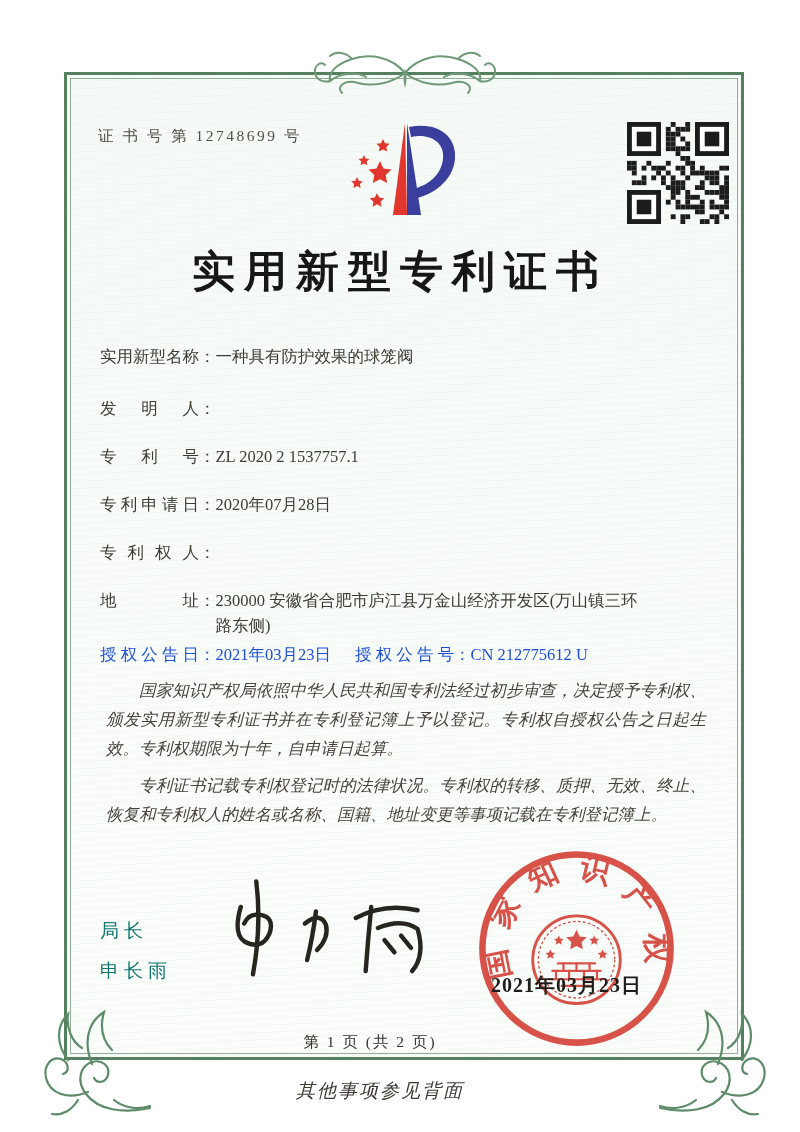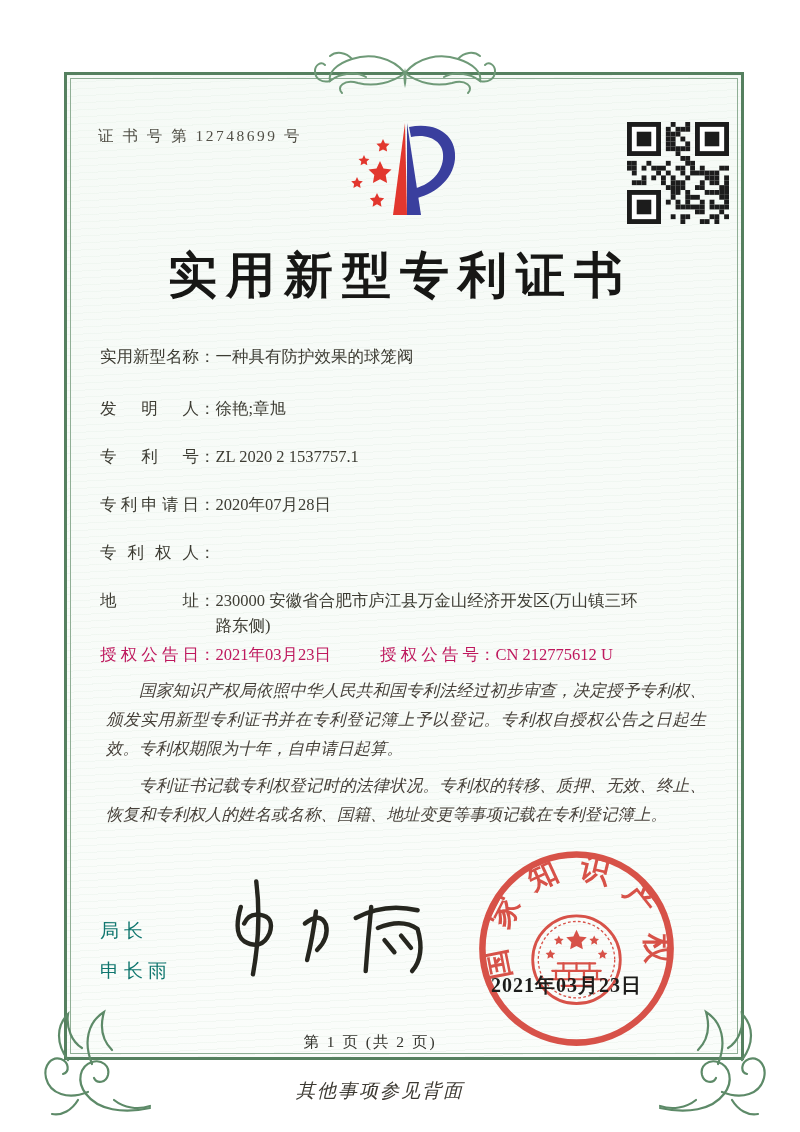--- a/index.html
+++ b/index.html
@@ -8,29 +8,29 @@
   
   .frame{position:absolute;left:64px;top:72px;width:680px;height:988px;
          border:3px solid #55805f;box-sizing:border-box;
          background:linear-gradient(180deg, rgba(238,246,239,.55), rgba(243,249,243,.4)),
            repeating-linear-gradient(177deg, rgba(120,170,132,.10) 0 1px, rgba(255,255,255,0) 1px 7px);}
   .frame-inner{position:absolute;left:3px;top:3px;right:3px;bottom:3px;
          border:1.5px solid #8fae95;}
   
   .cert-no{position:absolute;left:98px;top:126px;font-size:15.5px;letter-spacing:2.5px;color:#514f46;}
   .title{position:absolute;left:0;top:243px;width:800px;margin:0;text-align:center;
-         font-size:49px;font-weight:700;letter-spacing:9px;color:#171715;}
+         font-size:43px;font-weight:700;letter-spacing:9px;color:#171715;}
   .fields{position:absolute;left:100px;top:344px;width:548px;font-size:16.5px;color:#3d3c33;}
   .f-row{display:flex;line-height:25px;margin-bottom:23px;font-family:Liberation Serif, serif;}
   .f-row.first{margin-bottom:27px;}
   .f-label{display:inline-block;width:99px;text-align:justify;text-align-last:justify;flex:0 0 99px;}
   .f-colon{flex:0 0 14px;}
   .f-value{flex:1;max-width:470px;}
-  .grant-row{position:absolute;left:100px;top:642px;width:620px;display:flex;gap:49px;
-             font-size:16.5px;line-height:25px;color:#be185d;}
+  .grant-row{position:absolute;left:100px;top:642px;width:620px;display:flex;gap:24px;
+             font-size:16.5px;line-height:25px;color:#1d4ed8;}
   .pair{display:flex;}
   .body-text{position:absolute;left:98px;top:668px;width:616px;font-size:16.5px;line-height:29px;
              color:#47413a;font-style:italic;text-align:justify;}
   .body-text p{margin:8px;text-indent:2em;}
   .signer{position:absolute;left:100px;top:918px;font-size:19px;letter-spacing:5px;color:#0f766e;}
   .signer div{margin-bottom:14px;}
   .signature{position:absolute;left:212px;top:876px;}
   .seal{position:absolute;left:474px;top:846px;opacity:.92;}
   .seal-date{position:absolute;left:491px;top:972px;font-size:20px;letter-spacing:1px;color:#1d1d1b;font-weight:700;}
   .page-info{position:absolute;left:0;top:1032px;width:740px;text-align:center;font-size:15.5px;
@@ -245,21 +245,20 @@
 
   <div class="fields">
     <div class="f-row first">
       <span class="f-label">实用新型名称</span>
         <span class="f-colon">：</span>
         <span class="f-value">一种具有防护效果的球笼阀</span>
     </div>
     <div class="f-row">
       <span class="f-label">发明人</span>
         <span class="f-colon">：</span>
-        <span class="f-value">徐艳;章旭</span>
     </div>
     <div class="f-row">
       <span class="f-label">专利号</span>
         <span class="f-colon">：</span>
         <span class="f-value">ZL 2020 2 1537757.1</span>
     </div>
     <div class="f-row">
       <span class="f-label">专利申请日</span>
         <span class="f-colon">：</span>
         <span class="f-value">2020年07月28日</span>

